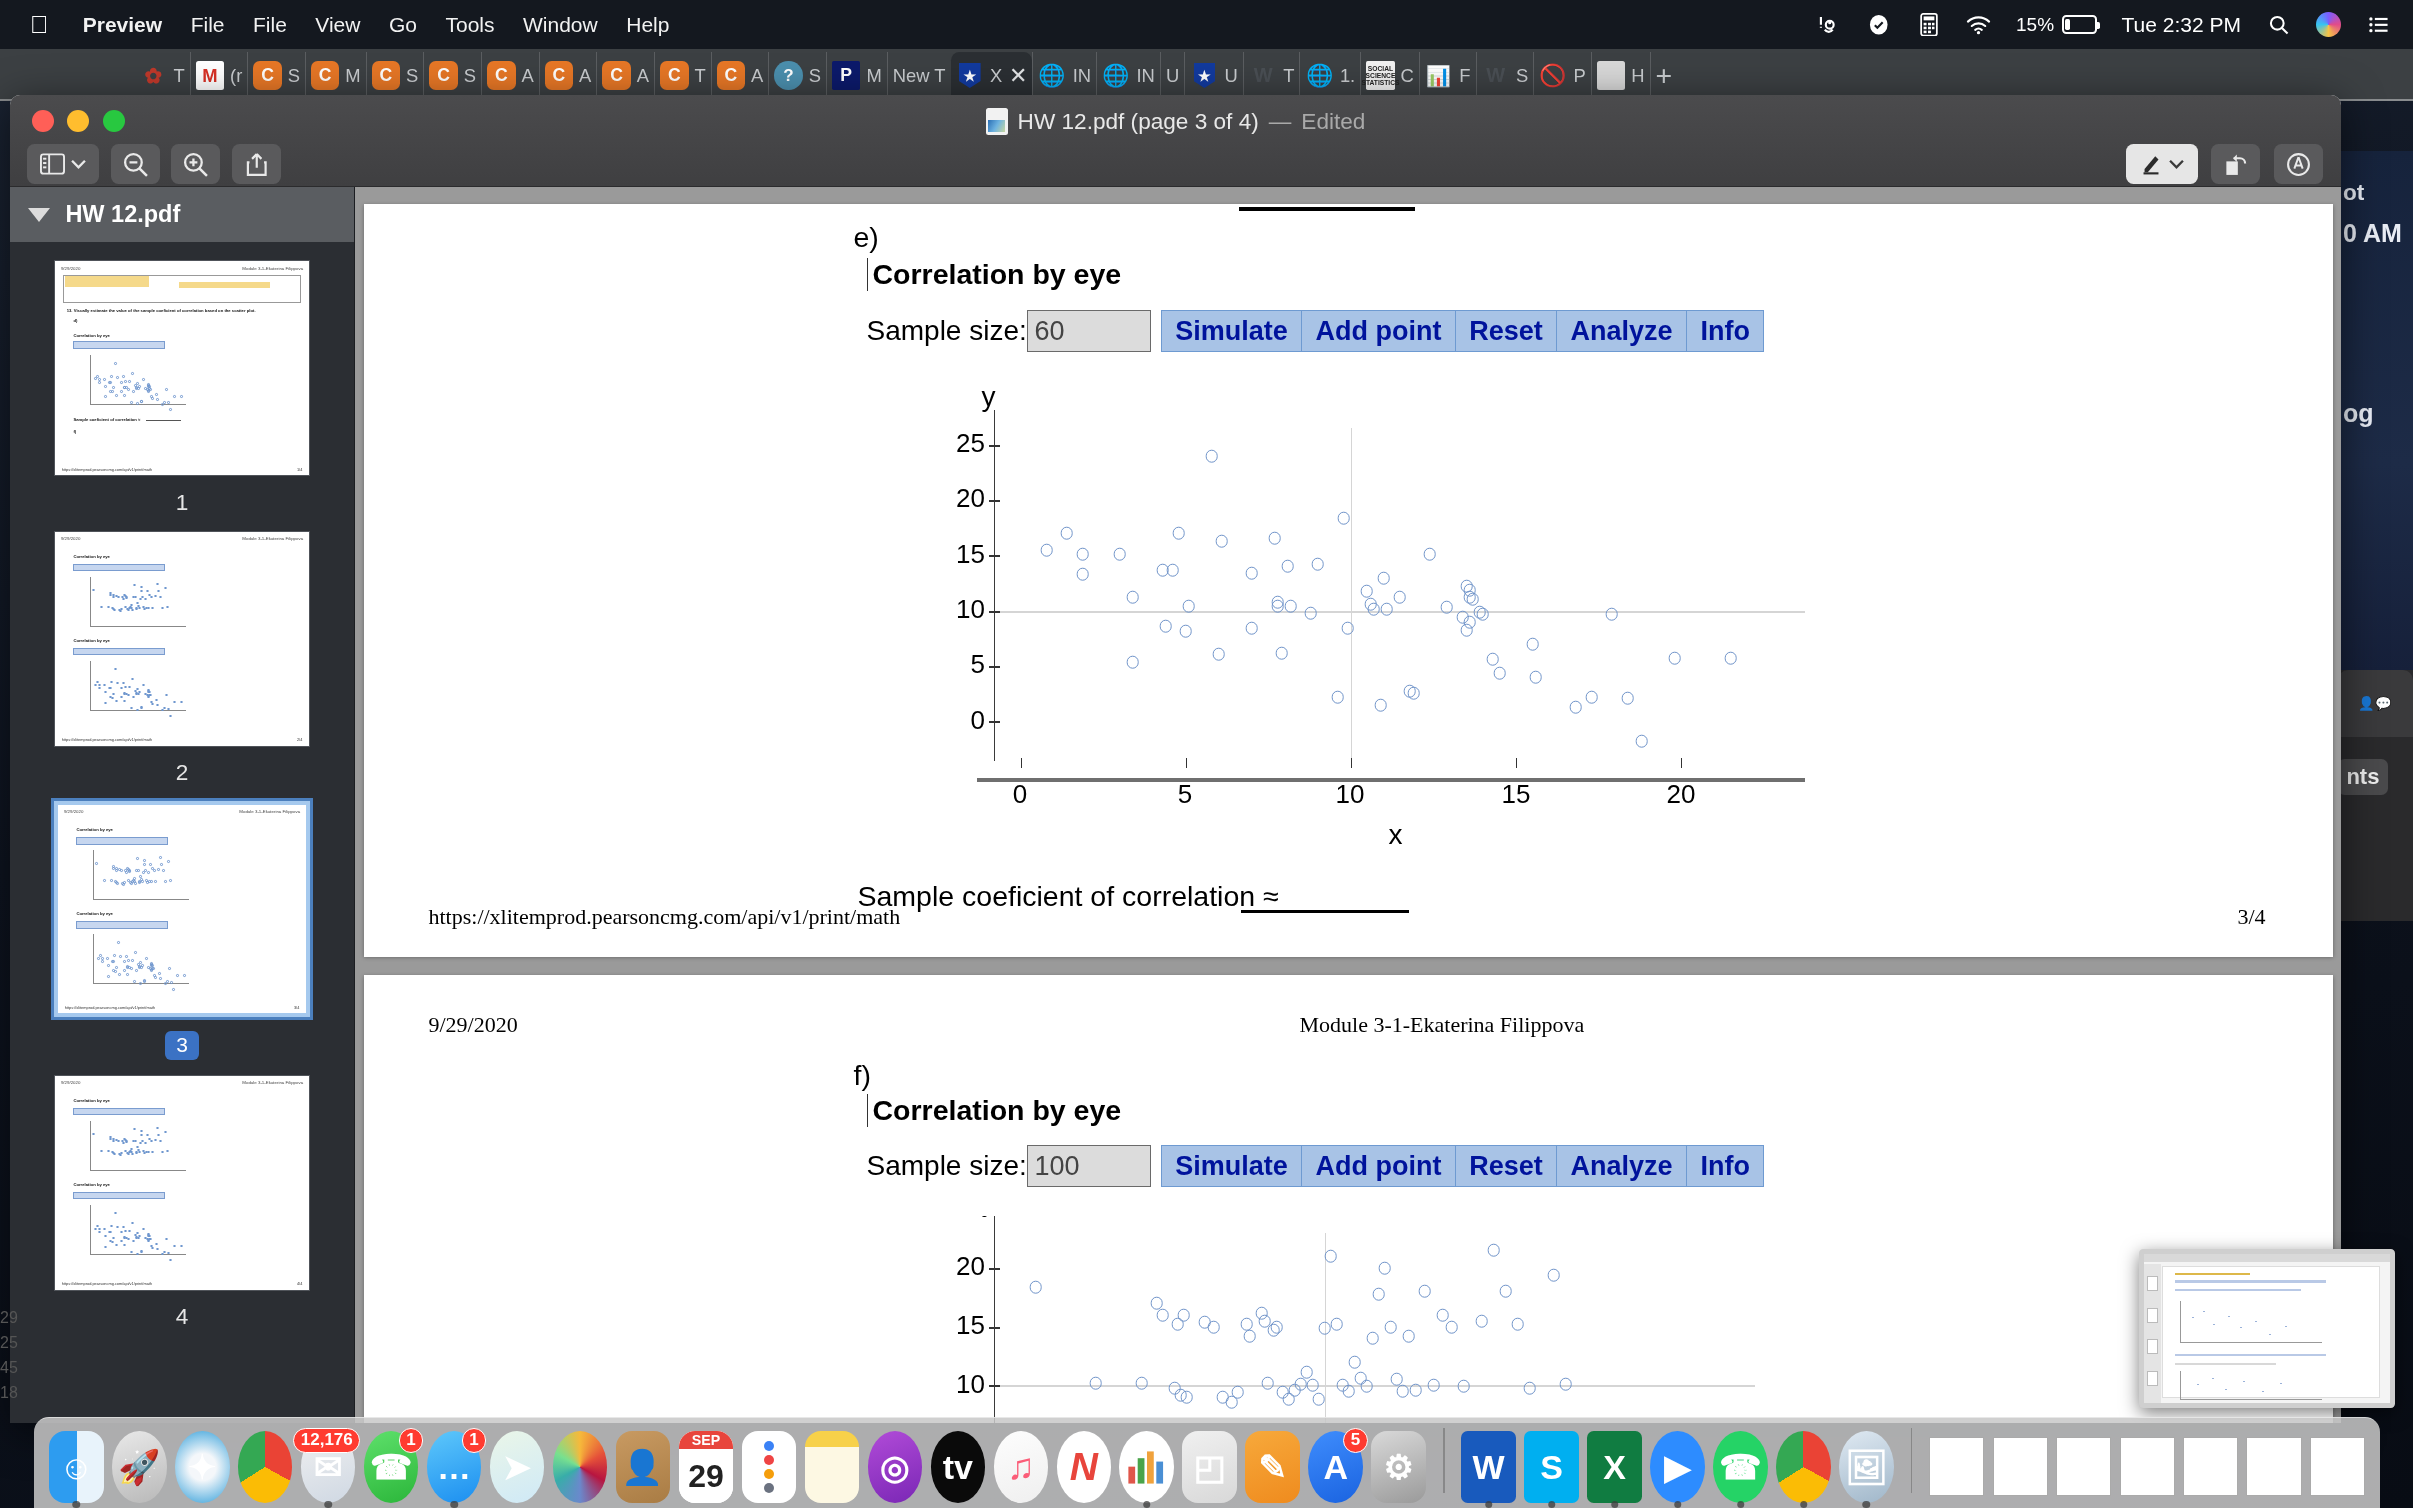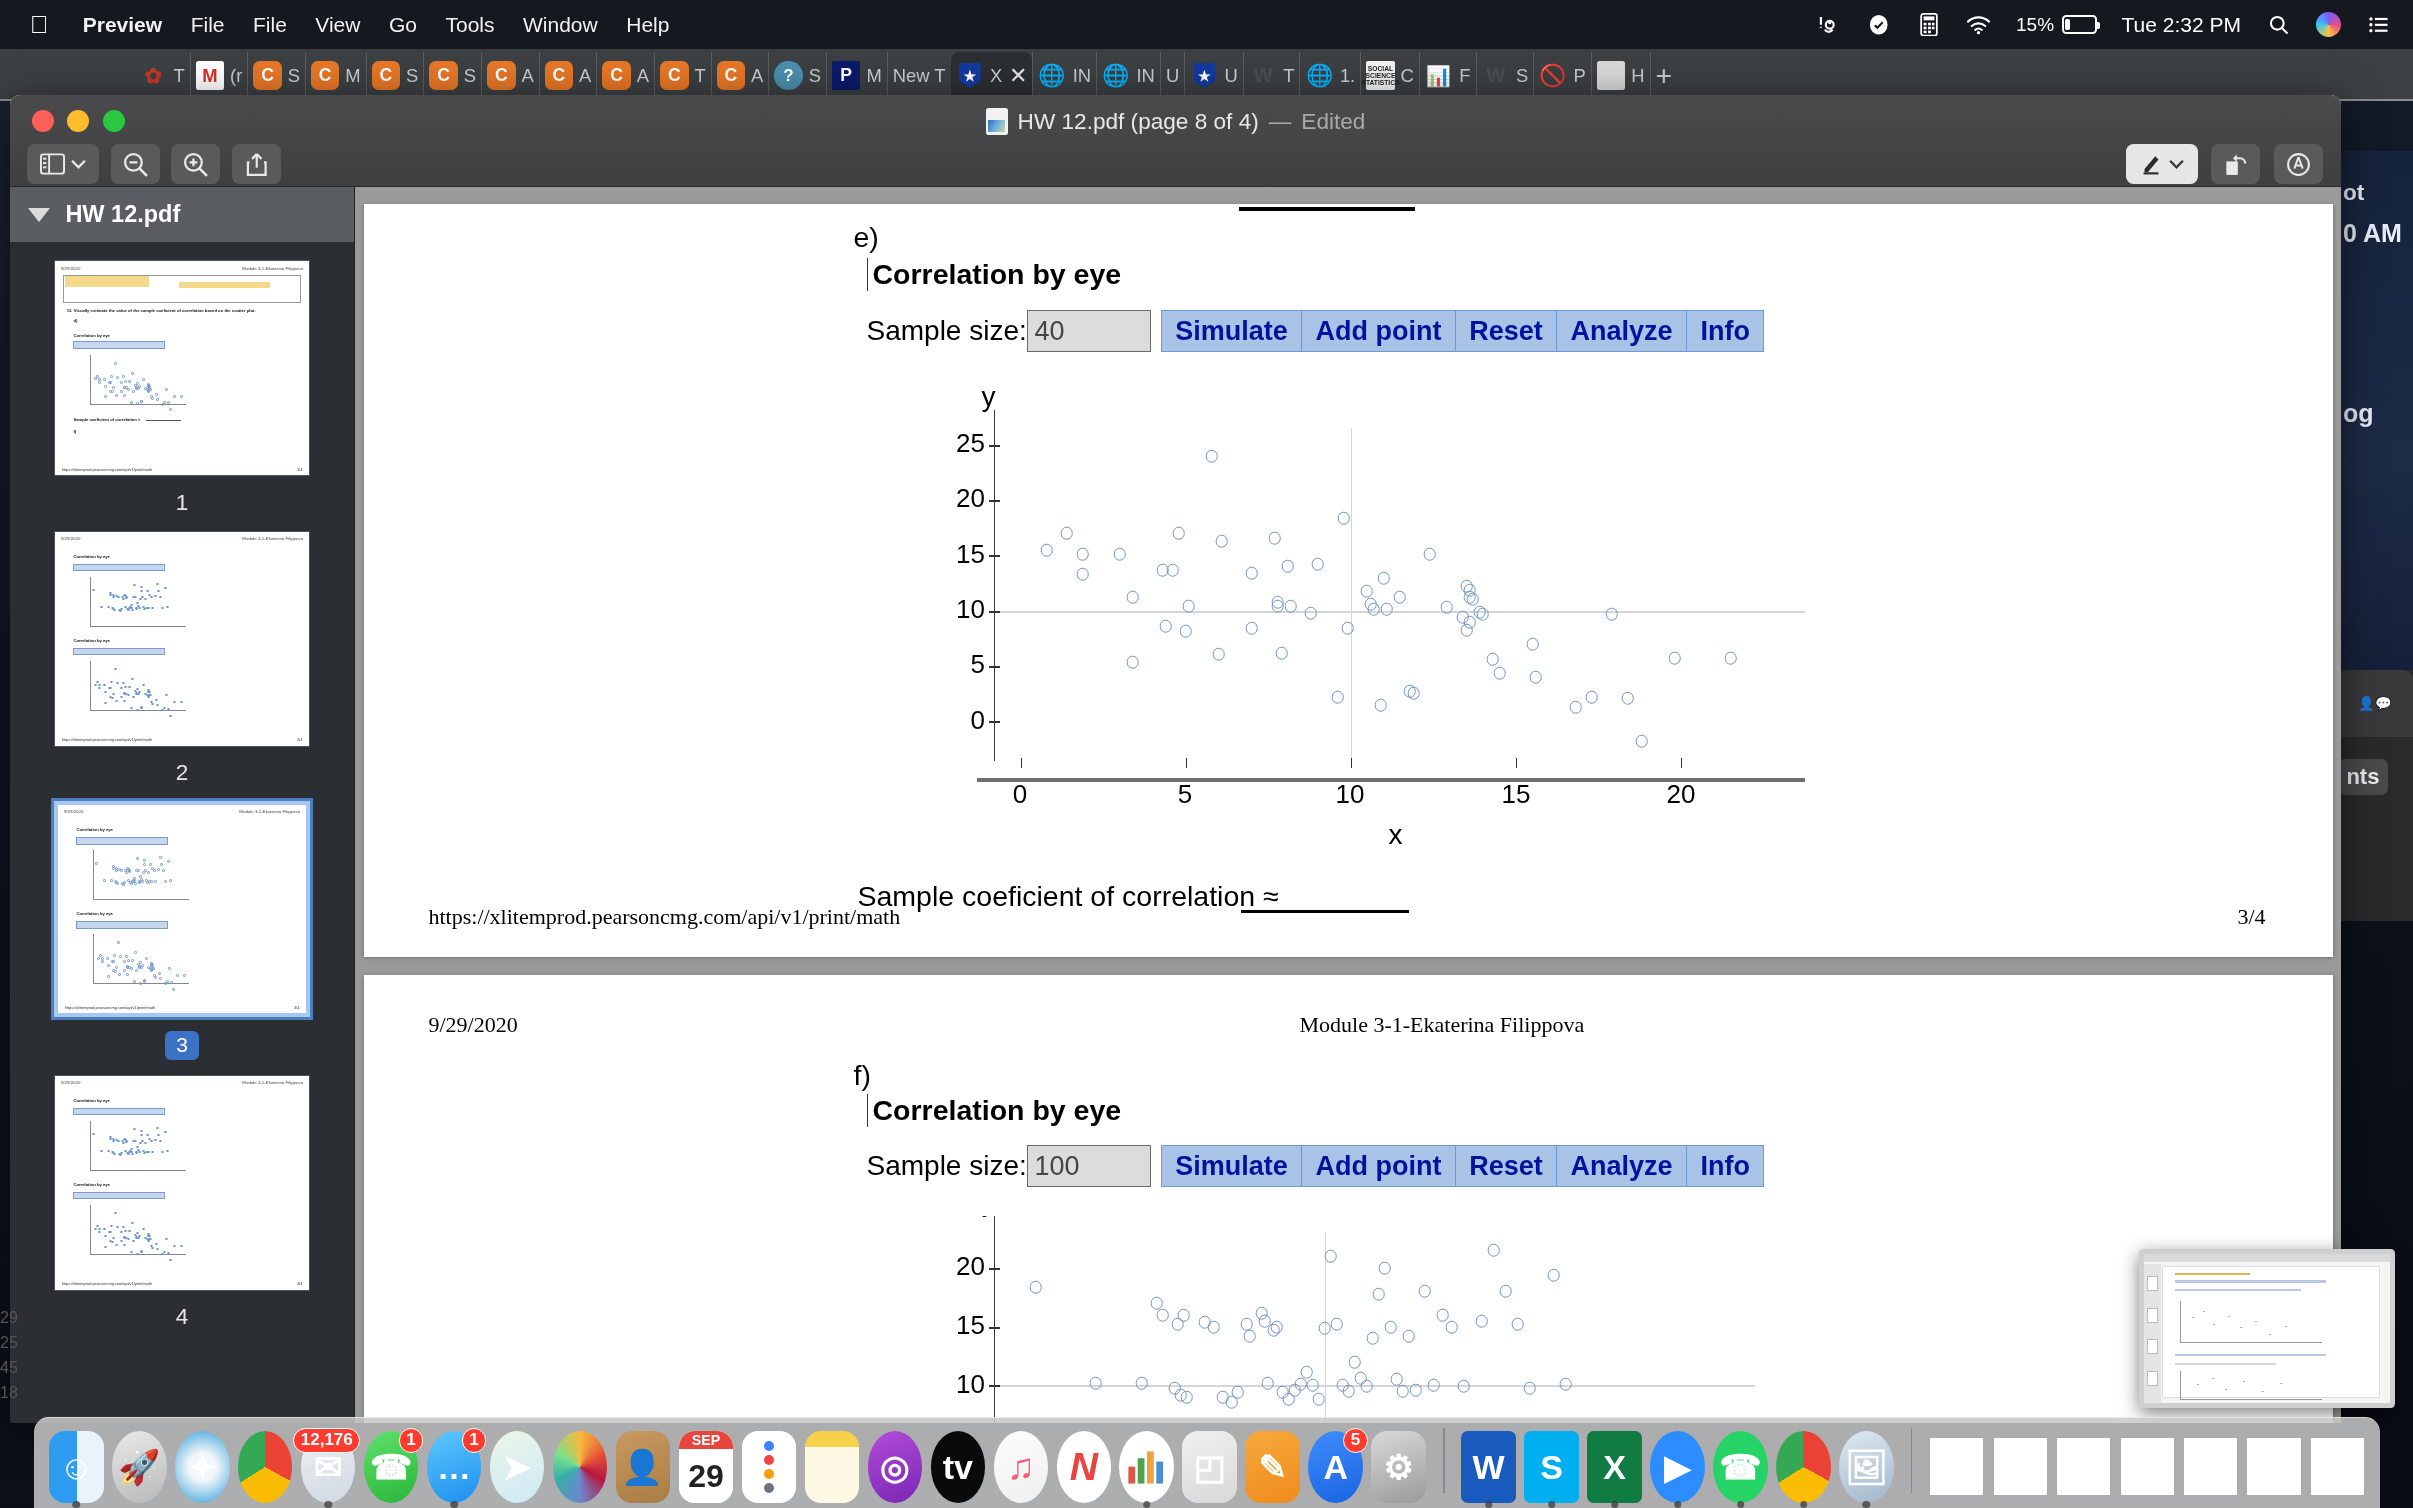--- a/index.html
+++ b/index.html
@@ -448,21 +448,21 @@
 
   <div class="previewwin">
     <div class="titlebar">
       <div class="traffic">
         <i class="r"></i>
         <i class="y"></i>
         <i class="g"></i>
       </div>
       <div class="wintitle">
         <span class="docico"></span>
-        <span>HW 12.pdf (page 8 of 4)</span>
+        <span>HW 12.pdf (page 3 of 4)</span>
         <span class="edited">—</span>
         <span class="edited">Edited</span>
       </div>
 
       <div class="toolbar">
         <button class="tbtn wide">
           <svg width="25" height="22" viewBox="0 0 26 22">
               <rect x="1" y="1" width="24" height="20" rx="2.5" stroke="#e9e9e9" stroke-width="2" fill="none"></rect>
               <line x1="9.5" y1="1" x2="9.5" y2="21" stroke="#e9e9e9" stroke-width="2"></line>
               <g fill="#e9e9e9">
@@ -1038,21 +1038,21 @@
 
         <div class="page p3">
           <div class="pagecontent">
             <div class="blankline" style="left:875px;top:3.4px;width:176px;"></div>
 
             <div class="label-e">e)</div>
             <div class="cbe-title" style="left:503px;top:54px;">Correlation by eye</div>
 
             <div class="cbe-row" style="left:503px;top:106px;height:42px;">
               <div class="cbe-lab">Sample size:</div>
-              <div class="cbe-input">40</div>
+              <div class="cbe-input">60</div>
               <div class="cbe-btns" id="p3btns">
                   <div class="cbe-btn">Simulate</div>
                   <div class="cbe-btn">Add point</div>
                   <div class="cbe-btn">Reset</div>
                   <div class="cbe-btn">Analyze</div>
                   <div class="cbe-btn">Info</div>
                 </div>
             </div>
 
             <div class="chart" id="chart3" style="left:553px;top:184px;width:888px;height:453px;">

